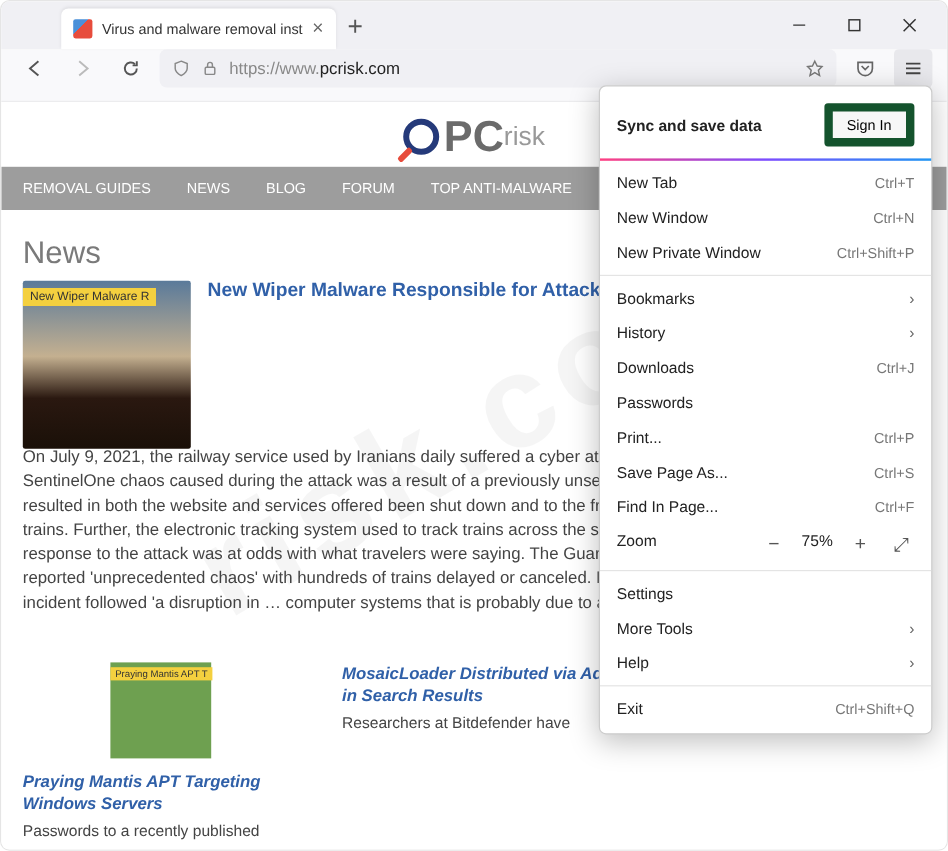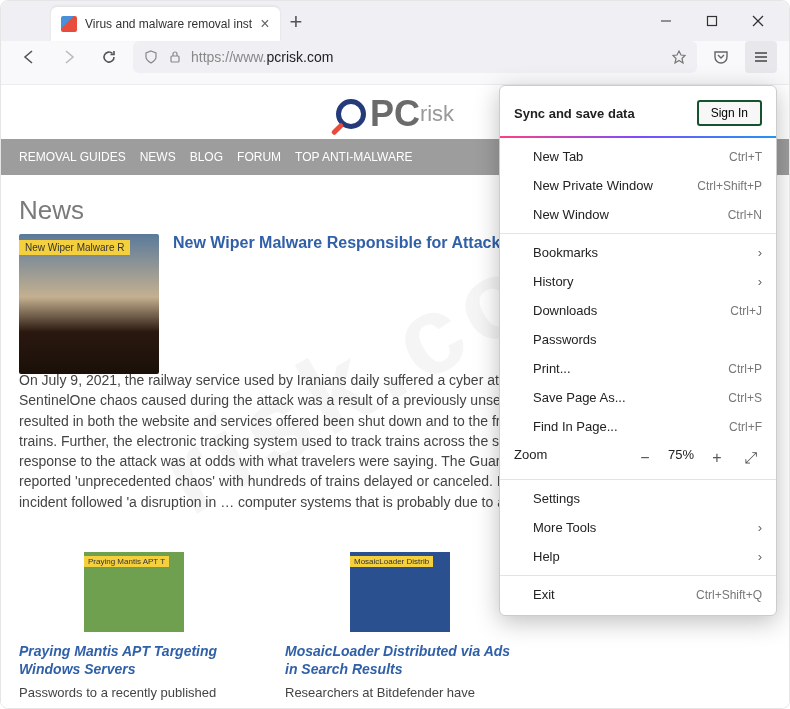--- a/index.html
+++ b/index.html
@@ -20,44 +20,44 @@
 .addr-txt { flex: 1; color: #888; }
 .addr-txt .domain { color: #222; }
 .hamburger { width: 32px; height: 32px; display: flex; align-items: center; justify-content: center; background: #e8e8ec; border-radius: 4px; cursor: pointer; }
 .content { position: relative; height: calc(100% - 84px); background: #fff; overflow: hidden; }
 .logo-row { text-align: center; padding: 8px 0 4px; }
 .logo-row .ltxt { font-size: 36px; font-weight: bold; color: #6b6b6b; display: inline-flex; align-items: center; }
 .logo-row .ltxt .pc { color: #6b6b6b; }
 .logo-row .ltxt .risk { font-size: 22px; font-weight: normal; color: #999; }
 .lmag { width: 30px; height: 30px; border: 5px solid #253a7a; border-radius: 50%; position: relative; margin-right: 4px; }
 .lmag::after { content: ''; position: absolute; width: 5px; height: 14px; background: #e74c3c; bottom: -12px; left: -6px; transform: rotate(45deg); border-radius: 2px; }
-.navmenu { background: #9d9d9d; color: #fff; display: flex; height: 36px; align-items: center; padding: 0 18px; gap: 14px; font-size: 12px; }
+.navmenu { background: #9d9d9d; color: #fff; display: flex; height: 36px; align-items: center; padding: 0 18px; gap: 30px; font-size: 12px; }
 .navmenu div { cursor: pointer; }
 .page-h { font-size: 26px; color: #7a7a7a; padding: 20px 18px 8px; font-weight: normal; }
 .article { display: flex; gap: 14px; padding: 0 18px; }
 .thumb { width: 140px; height: 140px; flex-shrink: 0; position: relative; overflow: hidden; border-radius: 2px; }
 .thumb-sky { background: linear-gradient(to bottom, #5a7a9a 0%, #c4b090 45%, #2a1810 70%, #1a1008 100%); }
 .thumb-lbl { position: absolute; top: 6px; left: 0; background: #f4d03f; color: #333; font-size: 10px; padding: 2px 6px; white-space: nowrap; }
 .art-title { font-size: 16px; font-weight: bold; color: #3060a8; margin-bottom: 6px; }
 .art-body { font-size: 14px; color: #444; line-height: 1.45; padding: 0 18px 0 0; }
 .art-body.full { padding: 0 18px; margin-top: -4px; }
 .cards { display: flex; gap: 36px; padding: 40px 18px 10px; }
 .card { width: 230px; }
-.card-th { width: 100px; height: 80px; margin: 0 auto 10px; position: relative; }
+.card-th { width: 84px; height: 80px; margin: 0 auto 10px; position: relative; }
 .th-green { background: #6ea050; }
 .th-blue { background: #2a5090; }
 .th-lbl { position: absolute; top: 4px; left: 0; background: #f4d03f; color: #333; font-size: 8px; padding: 1px 4px; white-space: nowrap; }
 .card-t { font-size: 14px; font-weight: bold; color: #3060a8; margin-bottom: 6px; line-height: 1.3; font-style: italic; }
 .card-b { font-size: 13px; color: #444; line-height: 1.4; }
-.menu { position: absolute; top: 84px; right: 12px; width: 278px; background: #fff; border: 1px solid #ccc; border-radius: 6px; box-shadow: 0 6px 24px rgba(0,0,0,0.25); z-index: 10; padding: 6px 0; }
+.menu { position: absolute; top: 70px; right: 12px; width: 278px; background: #fff; border: 1px solid #ccc; border-radius: 6px; box-shadow: 0 6px 24px rgba(0,0,0,0.25); z-index: 10; padding: 6px 0; }
 .menu hr { border: none; border-top: 1px solid #e4e4e4; margin: 4px 0; }
 .menu-head-row { display: flex; justify-content: space-between; align-items: center; padding: 8px 14px; }
 .menu-head-row span { font-size: 13px; font-weight: 600; color: #222; }
-.signin { border: 2px solid #14532d; background: #f7f7f7; padding: 4px 12px; border-radius: 3px; font-size: 12px; cursor: pointer; }
-.mitem { display: flex; justify-content: space-between; align-items: center; padding: 7px 14px; font-size: 13px; color: #222; cursor: pointer; margin-left: 19px; }
+.signin { border: 7px solid #14532d; background: #f7f7f7; padding: 4px 12px; border-radius: 3px; font-size: 12px; cursor: pointer; }
+.mitem { display: flex; justify-content: space-between; align-items: center; padding: 7px 14px; font-size: 13px; color: #222; cursor: pointer; }
 .mitem .sc { color: #777; font-size: 12px; }
 .mitem.highlight { background: #e6e6e6; }
 .mitem .chev { color: #666; }
 .zoom-row { display: flex; align-items: flex-start; padding: 6px 14px; font-size: 13px; color: #222; gap: 12px; }
 .zoom-row .lbl { flex: 1; }
 .zbtn { width: 22px; height: 22px; display: flex; align-items: center; justify-content: center; cursor: pointer; font-size: 16px; color: #555; }
 .gradline { height: 2px; background: linear-gradient(to right, #ff4081, #7c4dff, #2196f3); margin: 2px 0 4px; }
 </style>
 </head>
 <body>
@@ -170,46 +170,43 @@
 
   <div class="cards">
     <div class="card">
       <div class="card-th th-green">
           <div class="th-lbl">Praying Mantis APT T</div>
         </div>
       <div class="card-t">Praying Mantis APT Targeting Windows Servers</div>
       <div class="card-b">Passwords to a recently published</div>
     </div>
     <div class="card">
-      <div class="card-th th-blue">
-          <div class="th-lbl">MosaicLoader Distrib</div>
-        </div>
       <div class="card-t">MosaicLoader Distributed via Ads in Search Results</div>
       <div class="card-b">Researchers at Bitdefender have</div>
     </div>
   </div>
 </div>
 
 <div class="menu">
   <div class="menu-head-row">
     <span>Sync and save data</span>
     <button class="signin">Sign In</button>
   </div>
   <div class="gradline"></div>
   <div class="mitem">
       <span>New Tab</span>
       <span class="sc">Ctrl+T</span>
     </div>
   <div class="mitem">
+      <span>New Window</span>
+      <span class="sc">Ctrl+N</span>
+    </div>
+  <div class="mitem">
       <span>New Private Window</span>
       <span class="sc">Ctrl+Shift+P</span>
-    </div>
-  <div class="mitem">
-      <span>New Window</span>
-      <span class="sc">Ctrl+N</span>
     </div>
   <hr>
   <div class="mitem">
       <span>Bookmarks</span>
       <span class="chev">›</span>
     </div>
   <div class="mitem">
       <span>History</span>
       <span class="chev">›</span>
     </div>

